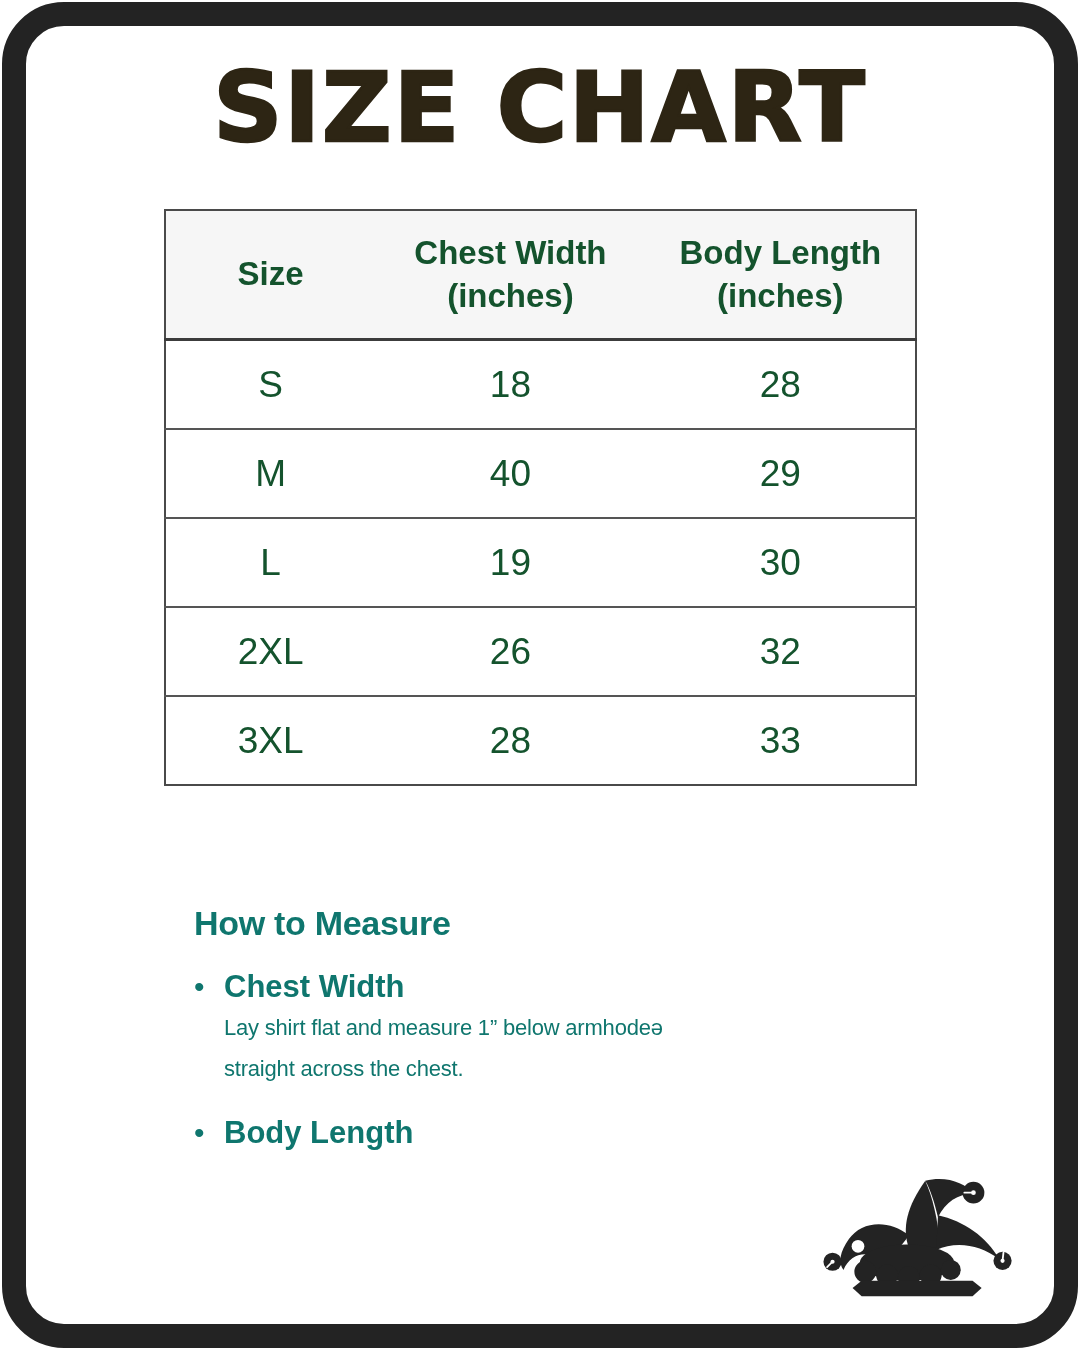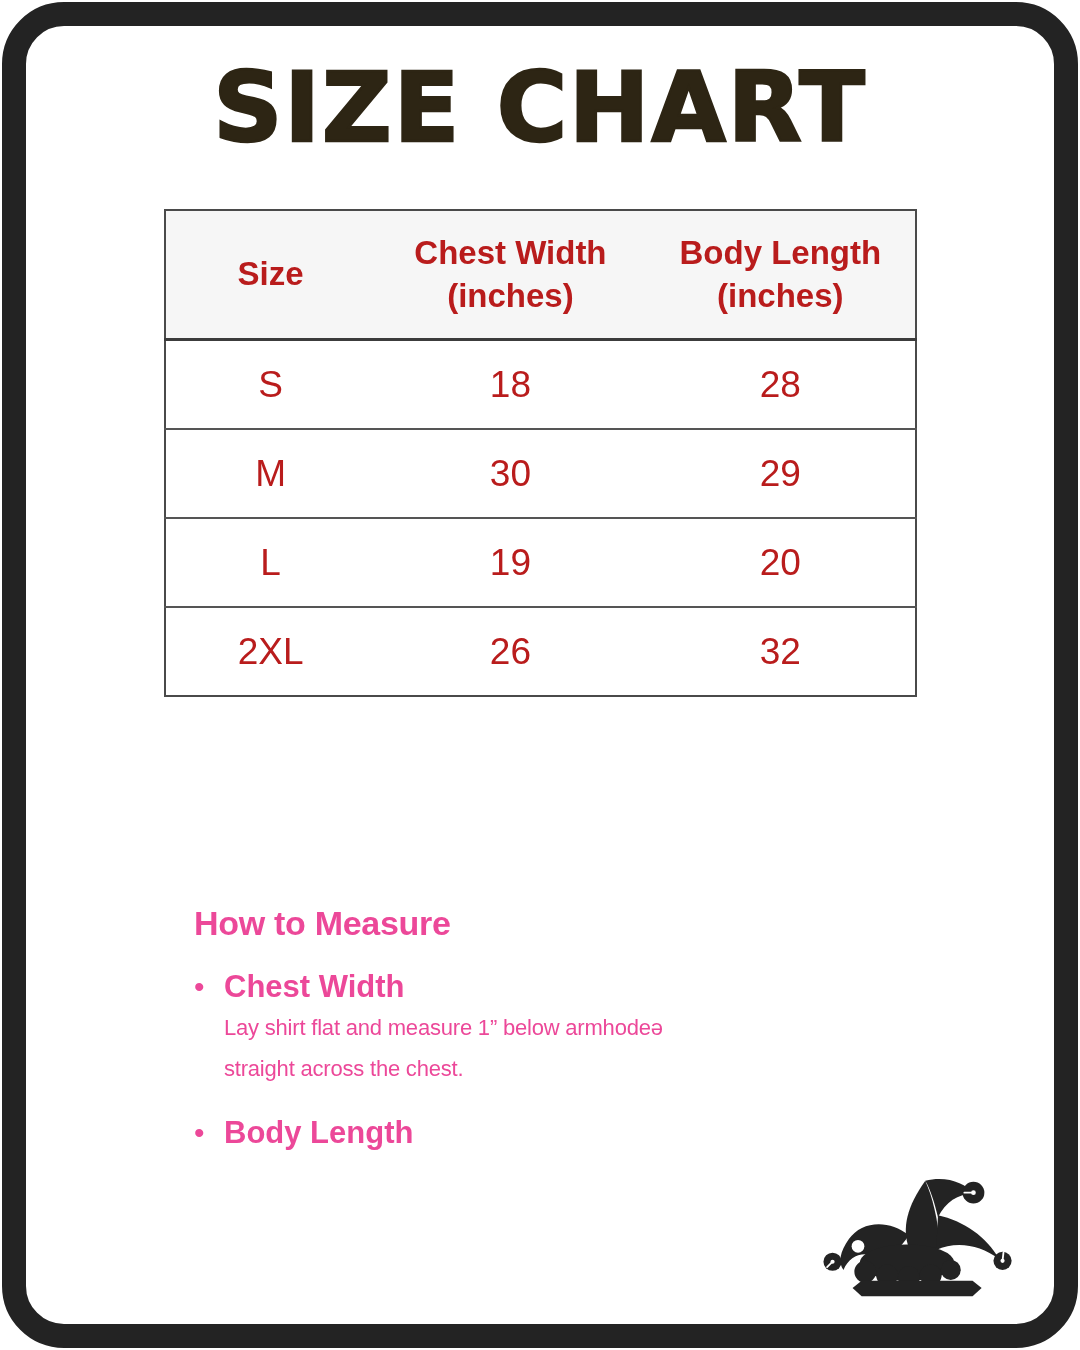--- a/index.html
+++ b/index.html
@@ -14,36 +14,36 @@
   .title {
     position:absolute; top:56px; left:0; width:100%;
     text-align:center; margin:0; line-height:1.1;
     font-family:"DejaVu Sans", sans-serif; font-weight:900;
     font-size:96px; letter-spacing:2px; color:#2d2514;
     -webkit-text-stroke:2.5px #2d2514;
   }
   table.size-table {
     position:absolute; left:164px; top:209px; width:753px;
     border-collapse:collapse; table-layout:fixed;
-    background:#ffffff; color:#b91c1c;
+    background:#ffffff; color:#14532d;
     border:2px solid #4a4a4a;
   }
   .size-table th {
     height:127px; background:#f6f6f6; font-weight:600;
     font-size:33px; line-height:1.28; text-align:center;
     border-bottom:3px solid #3c3c3c; padding:0;
   }
   .size-table th span { display:block; }
   .size-table td {
     height:87px; font-size:37px; font-weight:400;
     text-align:center; vertical-align:middle; padding:0;
   }
   .size-table tbody tr + tr td { border-top:2px solid #555555; }
   .measure {
-    position:absolute; left:194px; top:904px; width:732px; color:#ec4899;
+    position:absolute; left:194px; top:904px; width:732px; color:#0f766e;
   }
   .measure h2 {
     margin:0 0 24px 0; font-size:34px; font-weight:700; letter-spacing:-0.3px;
   }
   .m-item { position:relative; padding-left:30px; margin-top:24px; }
   .m-dot { position:absolute; left:0; top:0; font-size:30px; line-height:40px; }
   .m-term { font-size:31px; font-weight:700; line-height:40px; }
   .m-line { display:block; font-size:22px; line-height:41px; letter-spacing:-0.2px; }
   .jester {
     position:absolute; left:818px; top:1175px; width:200px; height:128px;
@@ -82,32 +82,37 @@
       </tr>
     </thead>
     <tbody>
       <tr>
         <td>S</td>
         <td>18</td>
         <td>28</td>
       </tr>
       <tr>
         <td>M</td>
-        <td>30</td>
+        <td>40</td>
         <td>29</td>
       </tr>
       <tr>
         <td>L</td>
         <td>19</td>
-        <td>20</td>
+        <td>30</td>
       </tr>
       <tr>
         <td>2XL</td>
         <td>26</td>
         <td>32</td>
+      </tr>
+      <tr>
+        <td>3XL</td>
+        <td>28</td>
+        <td>33</td>
       </tr>
     </tbody>
   </table>
 
   <div class="measure">
     <h2>How to Measure</h2>
 
     <div class="m-item">
       <span class="m-dot">•</span>
       <div class="m-term">Chest Width</div>

